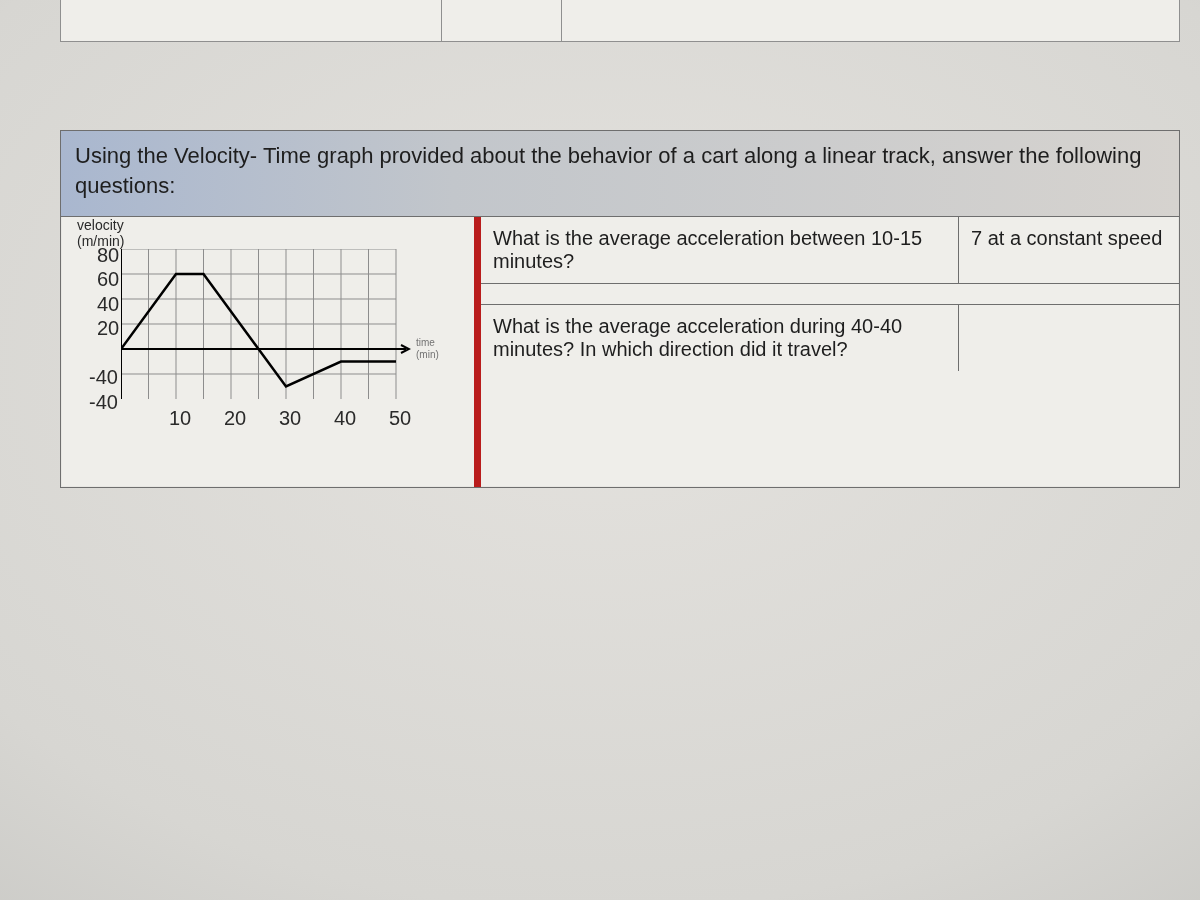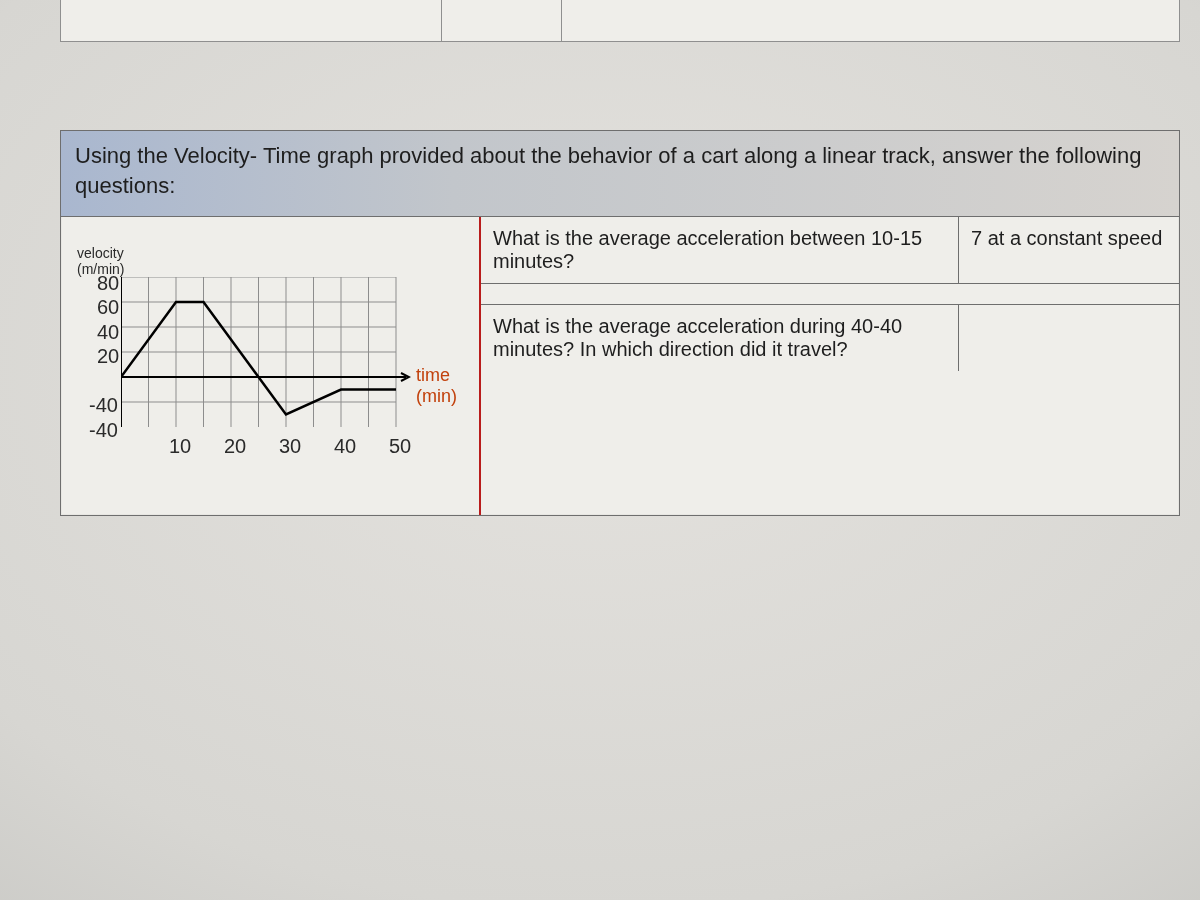--- a/index.html
+++ b/index.html
@@ -57,22 +57,22 @@
   }
 
   .cell {
     padding: 10px 12px;
     font-size: 20px;
     color: #1e1e1e;
     box-sizing: border-box;
   }
   .graph-cell {
     width: 420px;
-    border-right: 2px solid #b91c1c;
-    padding: 28px 10px 10px 10px;
+    border-right: 7px solid #b91c1c;
+    padding: 0 10px 10px 10px;
     position: relative;
   }
   .q-cell {
     flex: 1;
     border-right: 1px solid #6e6e6e;
   }
   .a-cell {
     width: 220px;
     position: relative;
   }
@@ -116,23 +116,23 @@
     left: 6px;
     top: 0;
     font-size: 14px;
     line-height: 1.15;
     color: #2a2a2a;
   }
   .x-title {
     position: absolute;
     left: 345px;
     top: 120px;
-    font-size: 18px;
+    font-size: 10px;
     line-height: 1.15;
-    color: #c2410c;
+    color: #737373;
   }
   svg.graph {
     position: absolute;
     left: 50px;
     top: 32px;
   }
   .y-tick, .x-tick {
     position: absolute;
     font-size: 20px;
     color: #2a2a2a;

